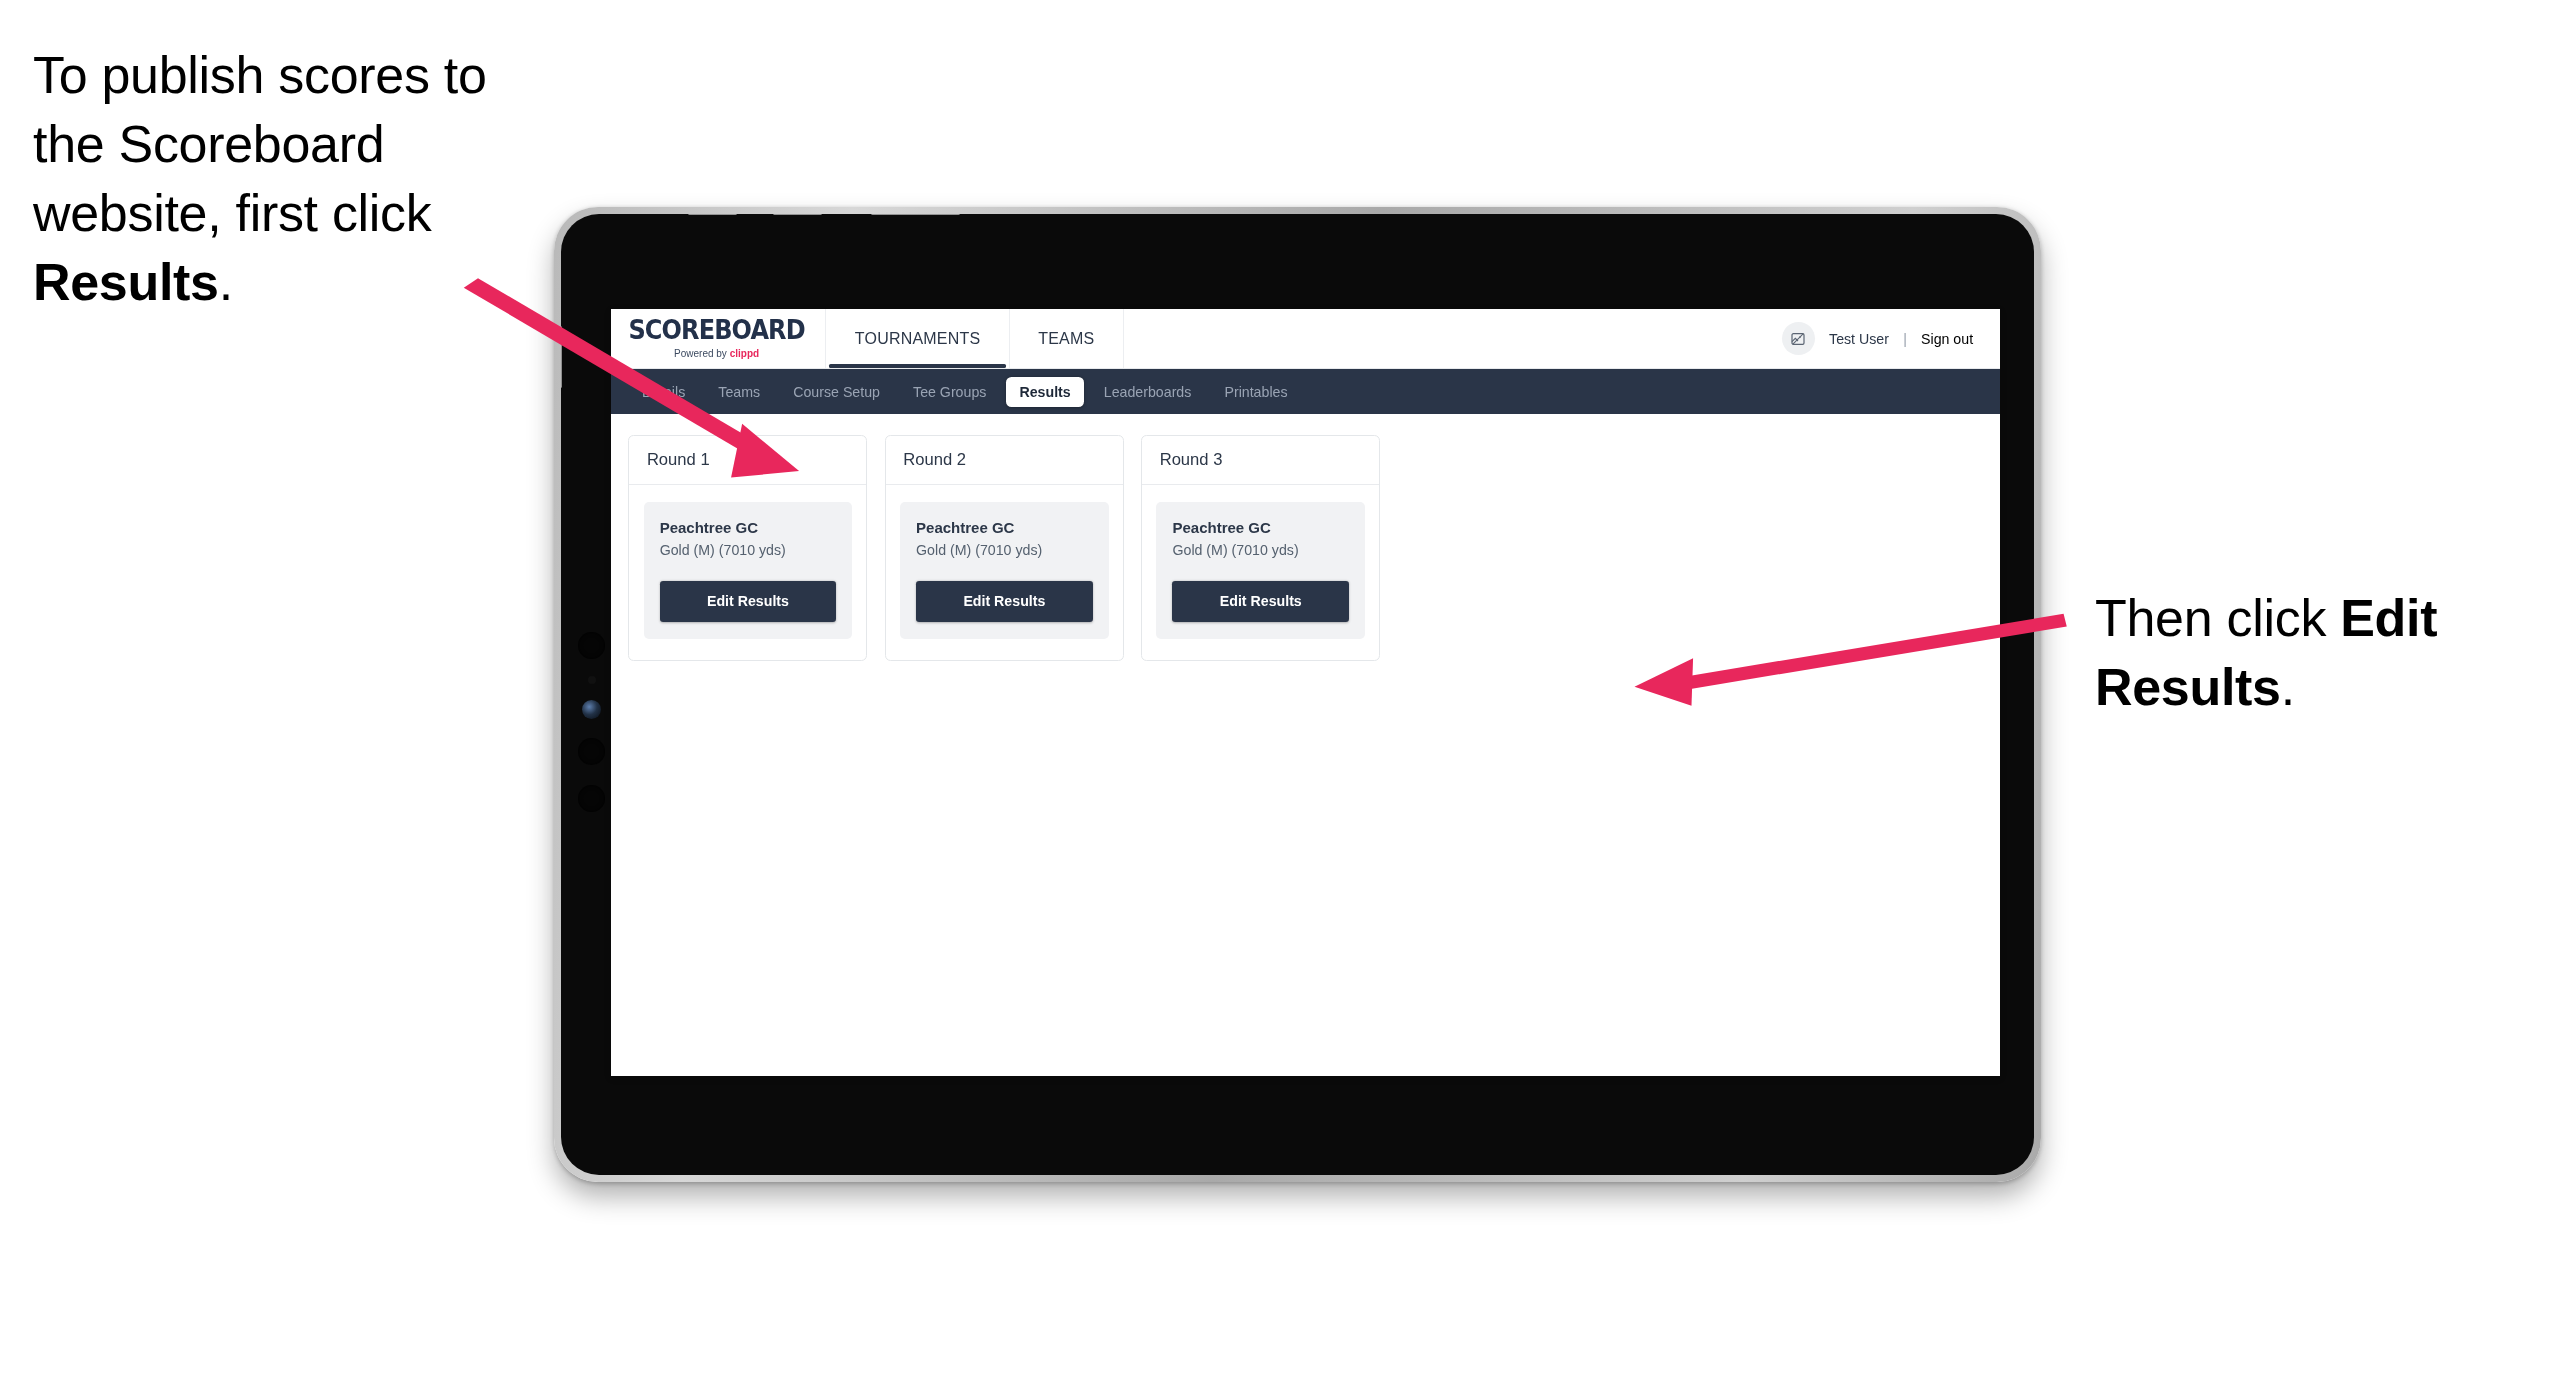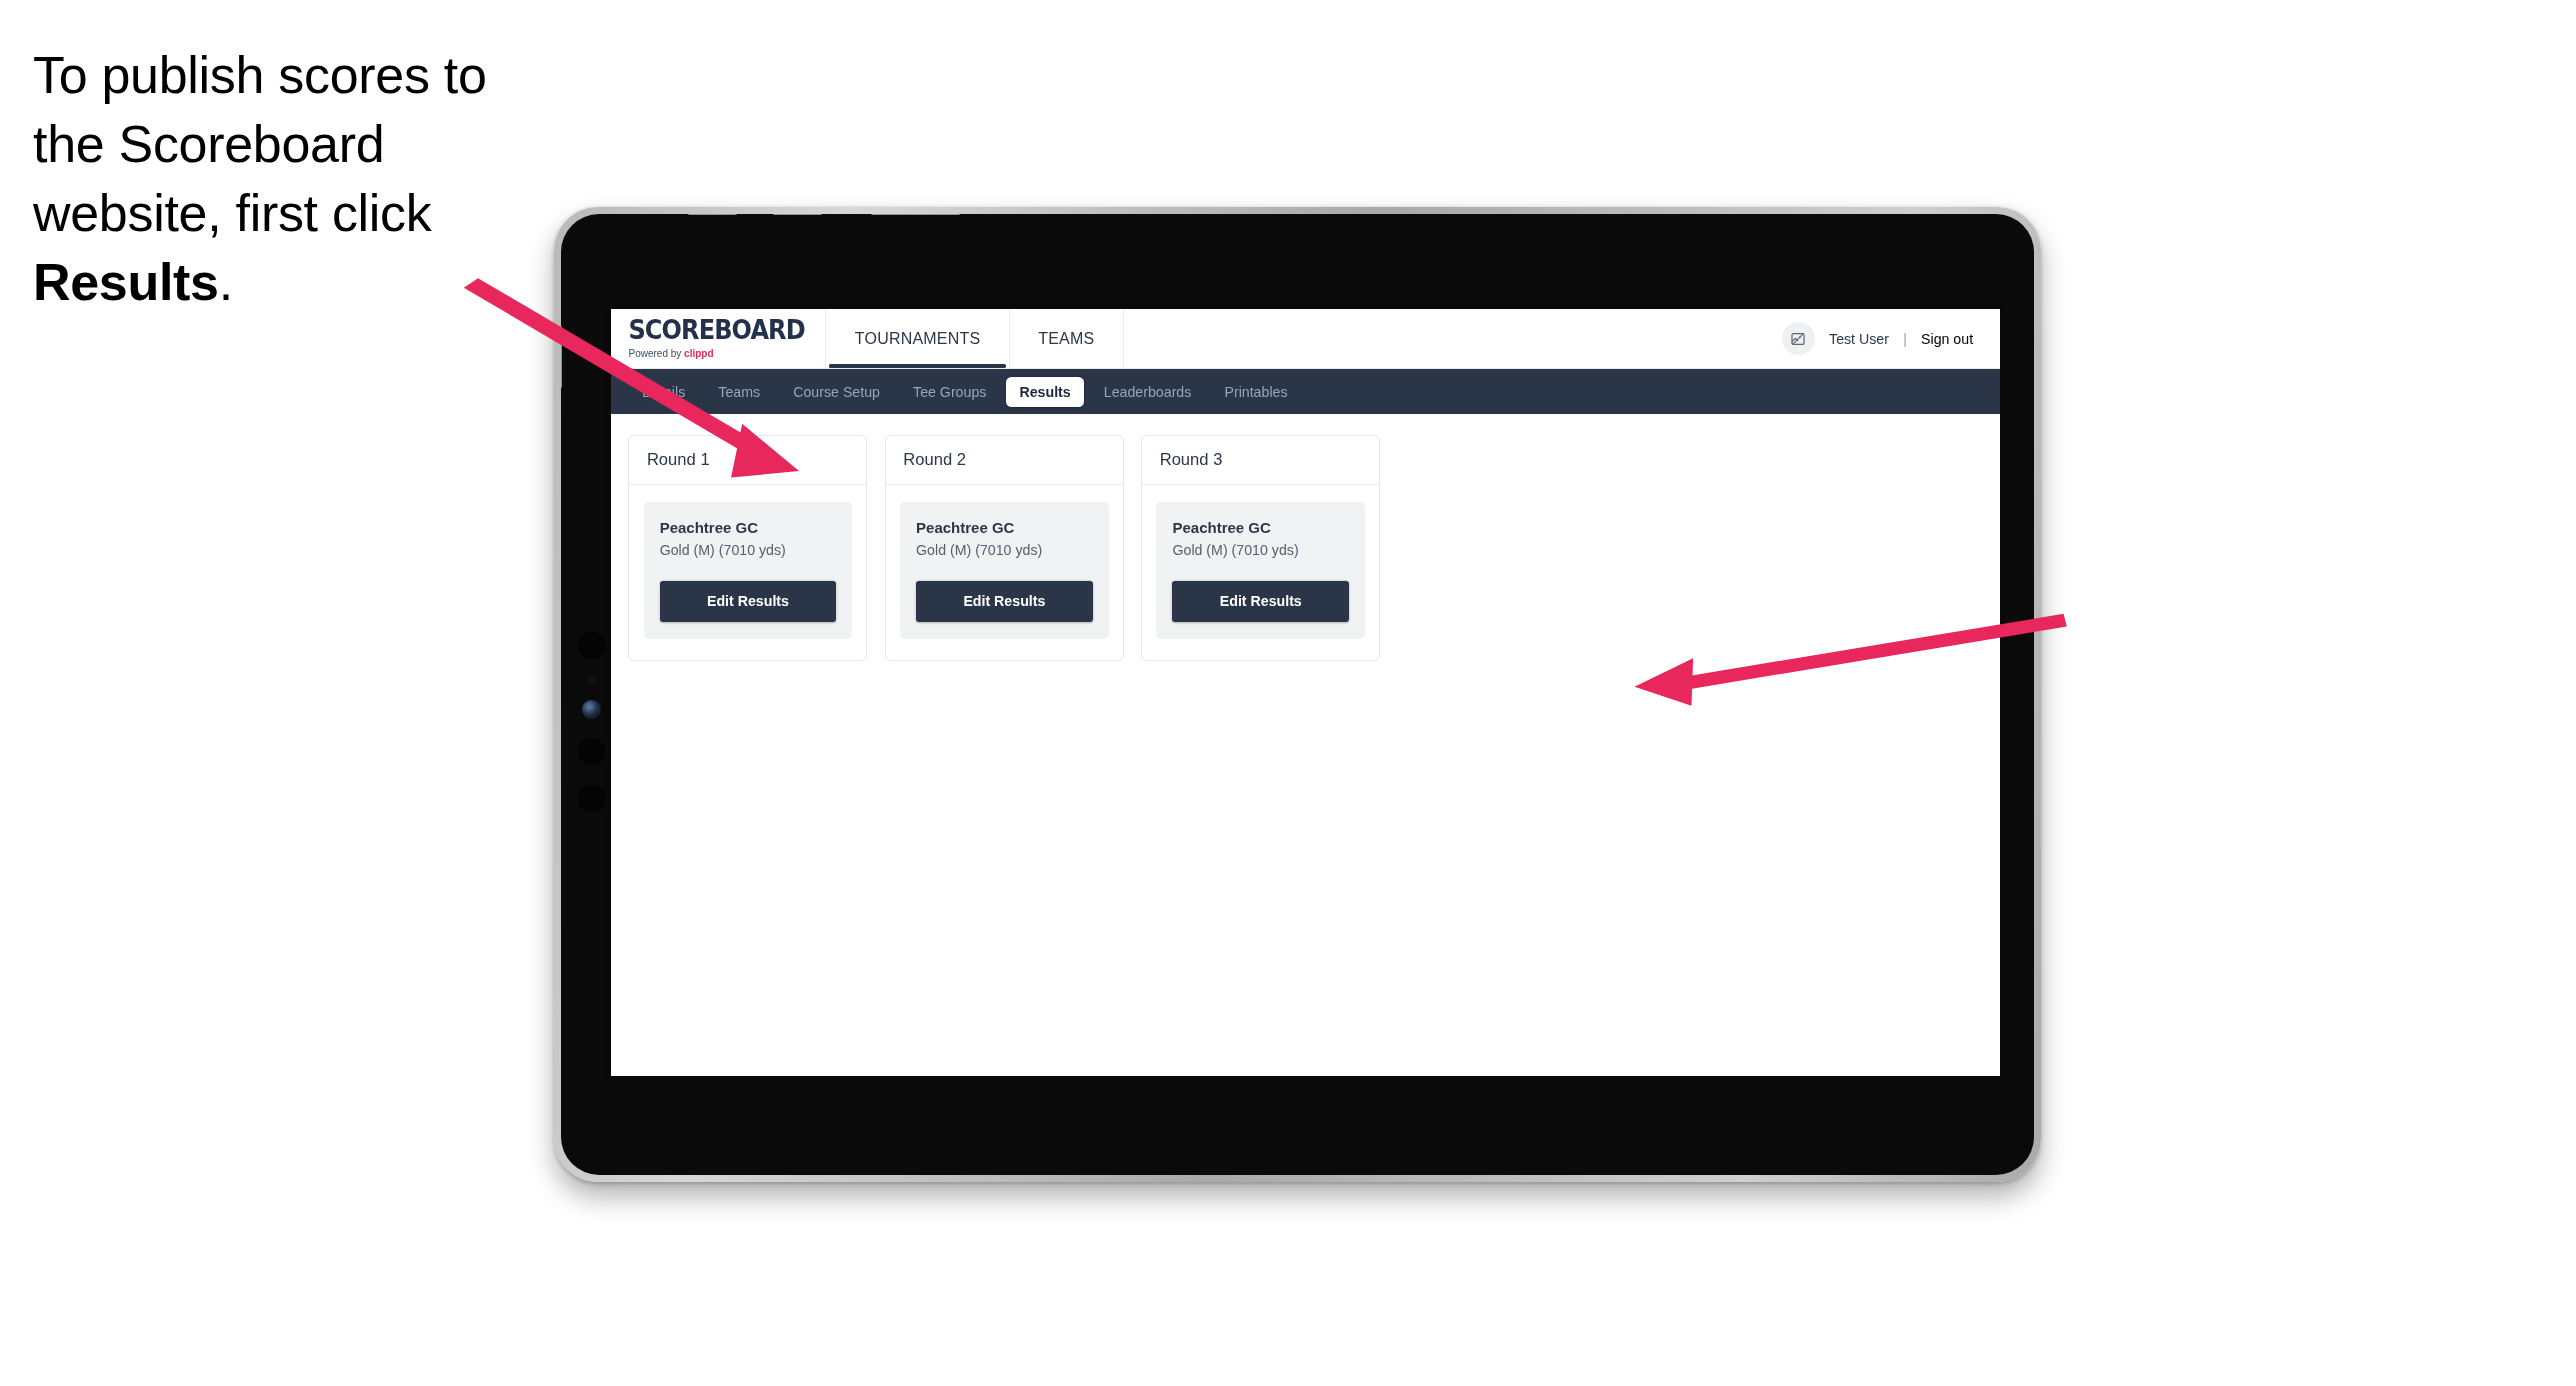--- a/index.html
+++ b/index.html
@@ -126,20 +126,21 @@
     border-bottom: 1.6px solid #e7e9ec;
     flex: 0 0 auto;
   }
 
   .brand {
     display: flex;
     flex-direction: column;
     justify-content: center;
     padding: 0 20.6px 0 17.4px;
     border-right: 1.6px solid #eceef1;
+    text-align: center;
   }
   .brand-title {
     font-family: "DejaVu Sans", sans-serif;
     font-weight: 700;
     font-size: 24px;
     letter-spacing: -0.9px;
     color: #23314a;
     line-height: 1;
     transform: scaleY(1.12);
     transform-origin: left center;
@@ -313,20 +314,23 @@
 </style>
 </head>
 <body>
 
 <div class="page">
 
   <div class="annotation" id="annotation-left">
     <span>To publish scores to the Scoreboard website, first click </span><b>Results</b><span>.</span>
   </div>
 
+  <div class="annotation" id="annotation-right">
+    <span>Then click </span><b>Edit Results</b><span>.</span>
+  </div>
 
   <div class="tablet-frame">
     <div class="tablet-bezel">
 
       <div class="edge-btn" id="edge-button-volume-up"></div>
       <div class="edge-btn" id="edge-button-volume-down"></div>
       <div class="edge-btn" id="edge-button-power"></div>
       <div class="edge-btn" id="edge-button-side"></div>
 
       <div class="camera-dot" id="camera-lens-main"></div>

